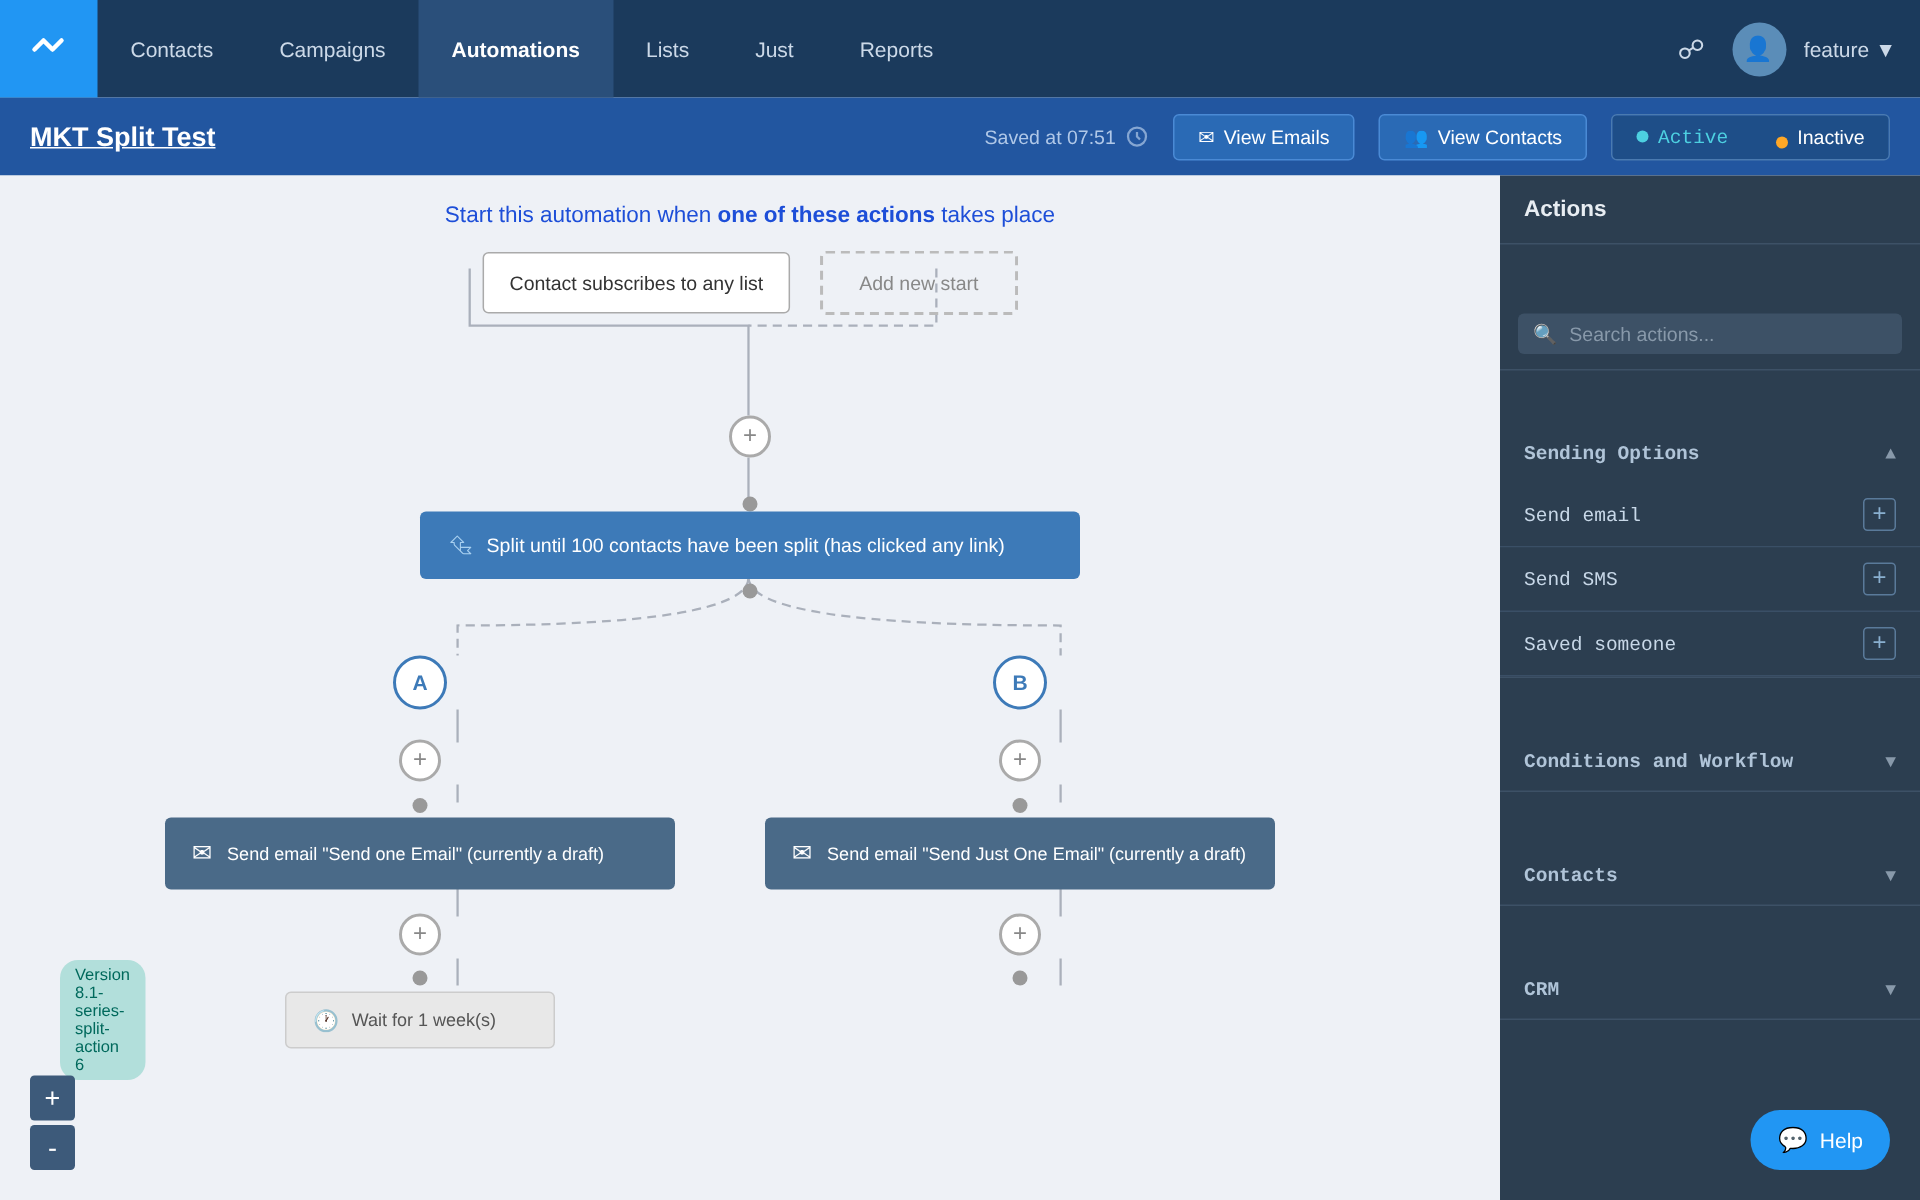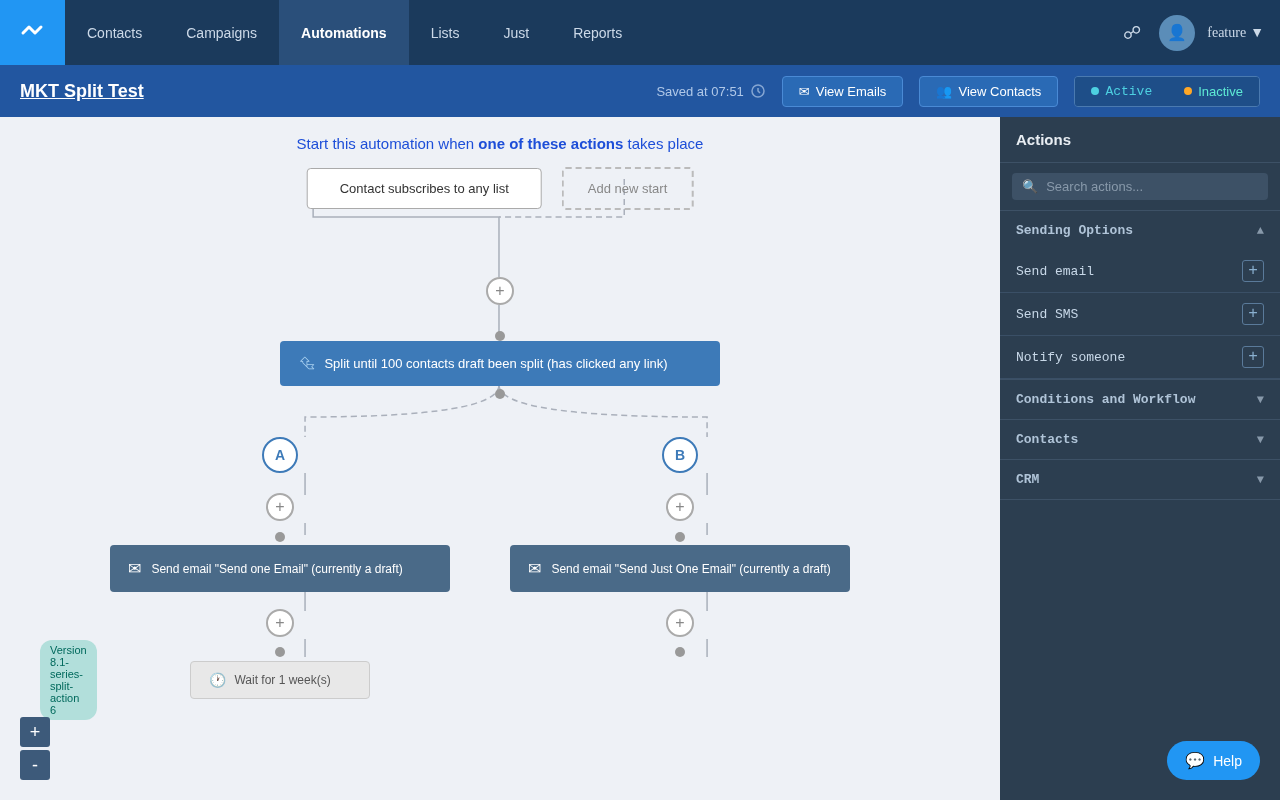--- a/index.html
+++ b/index.html
@@ -64,21 +64,20 @@
       font-size: 16px;
       cursor: pointer;
     }
     .nav-user {
       color: #ccd9e8;
       font-size: 14px;
       cursor: pointer;
       display: flex;
       align-items: center;
       gap: 4px;
-      font-family: Liberation Serif, serif;
     }
 
     
     .subheader {
       background: #2256a0;
       height: 52px;
       display: flex;
       align-items: center;
       padding: 0 20px;
       gap: 16px;
@@ -126,21 +125,21 @@
       font-weight: 500;
       cursor: pointer;
       border: none;
       display: flex;
       align-items: center;
       gap: 6px;
       background: #1e4e88;
       color: #b0c8e8;
     }
     .status-btn.active-status { background: #1e4e88; color: #4dd0e1; font-family: Liberation Mono, monospace; }
-    .status-btn.inactive-status { background: #1e4e88; color: #5eead4; }
+    .status-btn.inactive-status { background: #1e4e88; color: #ffffff; align-items: flex-end; }
     .dot {
       width: 8px;
       height: 8px;
       border-radius: 50%;
     }
     .dot-active { background: #4dd0e1; }
     .dot-inactive { background: #ffa726; }
 
     
     .main-layout {
@@ -151,21 +150,21 @@
     
     .canvas-area {
       flex: 1;
       background: #eef1f6;
       position: relative;
       overflow: hidden;
     }
     .trigger-box {
       border: 1px solid #aaa;
       border-radius: 4px;
-      padding: 12px 32px;
+      padding: 12px 17px;
       background: white;
       font-size: 13px;
       color: #333;
       cursor: pointer;
     }
     .trigger-box-dashed {
       border: 2px dashed #bbb;
       border-radius: 4px;
       padding: 12px 24px;
       background: transparent;
@@ -287,20 +286,21 @@
     }
 
     
     .right-panel {
       width: 280px;
       background: #2c3e50;
       color: white;
       display: flex;
       flex-direction: column;
       flex-shrink: 0;
+      gap: 36px;
     }
     .panel-header {
       padding: 14px 16px;
       font-size: 15px;
       font-weight: 600;
       color: #e8edf2;
       border-bottom: 1px solid #3d5166;
     }
     .panel-search {
       padding: 10px 12px;
@@ -515,21 +515,21 @@
         <div class="plus-circle">+</div>
       </div>
 
       <div style="position:absolute; top:214px; left:50%; transform:translateX(-50%);">
         <div class="node-dot"></div>
       </div>
 
       <div style="position:absolute; top:224px; left:50%; transform:translateX(-50%);">
         <div class="split-node">
           <span class="split-icon">⮴</span>
-          <span>Split until 100 contacts draft been split (has clicked any link)</span>
+          <span>Split until 100 contacts have been split (has clicked any link)</span>
         </div>
       </div>
 
       <div style="position:absolute; top:272px; left:50%; transform:translateX(-50%);">
         <div class="node-dot"></div>
       </div>
 
       <div style="position:absolute; top:320px; left:280px; transform:translateX(-50%);">
         <div class="branch-label">A</div>
       </div>
@@ -620,21 +620,21 @@
       </div>
       <div class="panel-action-item">
         <span class="panel-action-label">Send email</span>
         <div class="plus-add">+</div>
       </div>
       <div class="panel-action-item">
         <span class="panel-action-label">Send SMS</span>
         <div class="plus-add">+</div>
       </div>
       <div class="panel-action-item">
-        <span class="panel-action-label">Notify someone</span>
+        <span class="panel-action-label">Saved someone</span>
         <div class="plus-add">+</div>
       </div>
     </div>
 
     <div class="panel-section">
       <div class="panel-section-header">
         <span>Conditions and Workflow</span>
         <span class="chevron">▼</span>
       </div>
     </div>

